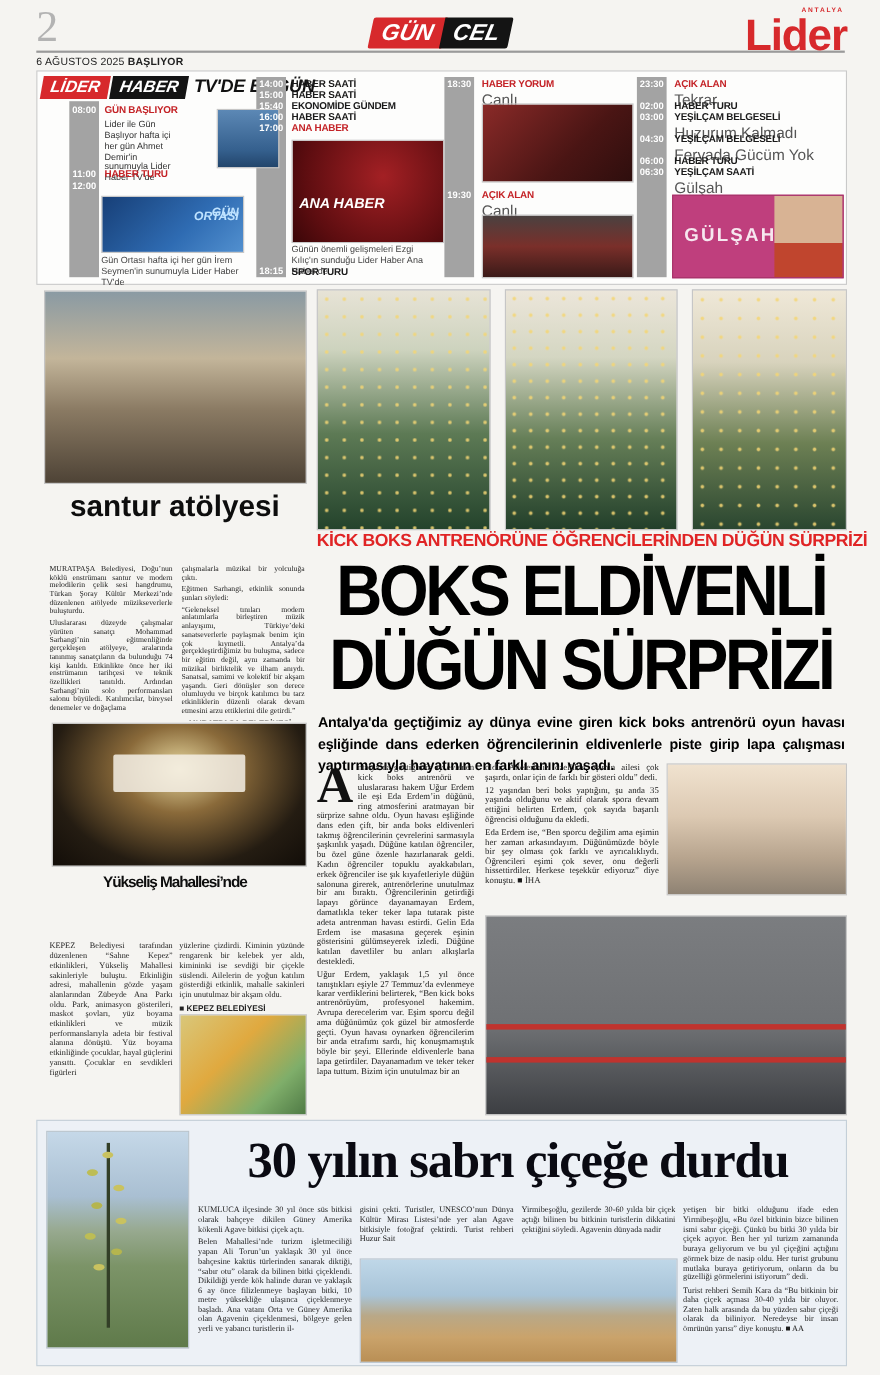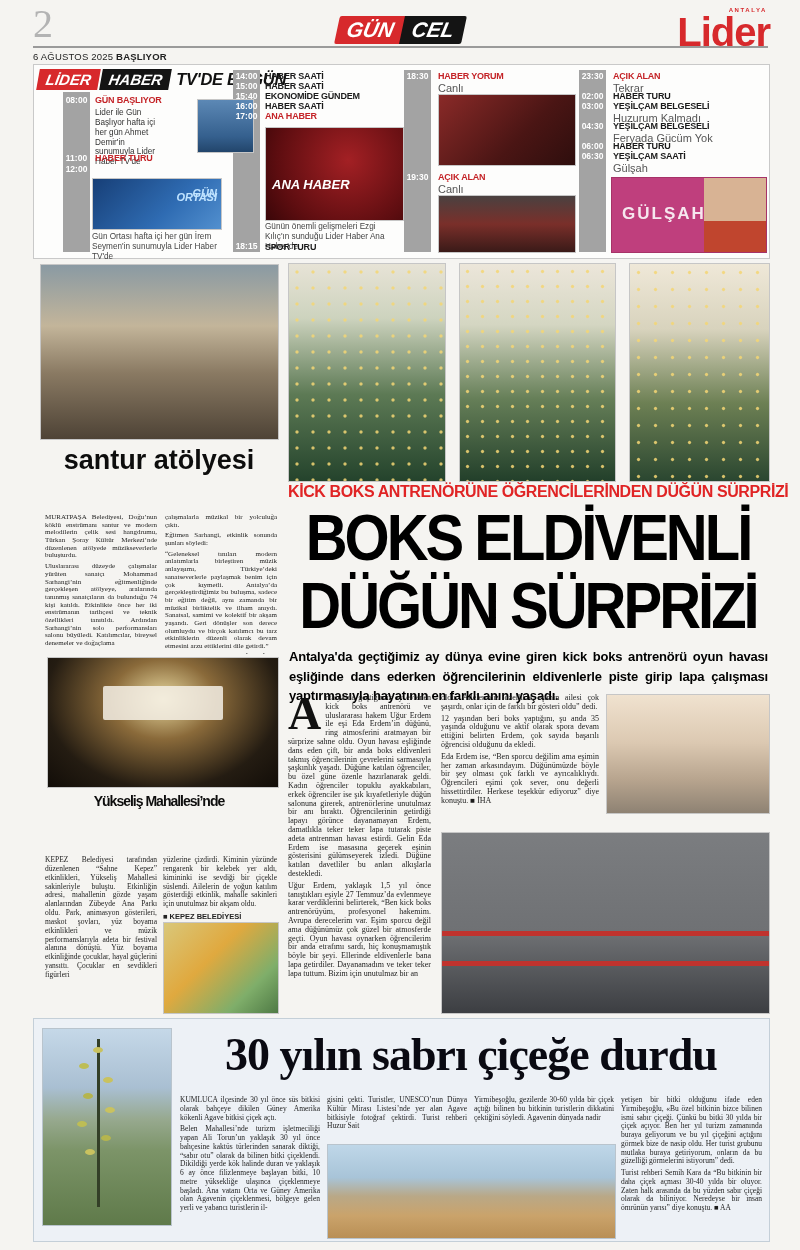--- a/index.html
+++ b/index.html
@@ -22,21 +22,21 @@
   .badge .b-black{background:#141414;border-radius:0 2px 2px 0;margin-left:-2px;}
   .brand{font-weight:bold;font-size:40px;color:#d7292c;letter-spacing:-1px;line-height:1;}
   .brand-sub{font-size:6px;font-weight:bold;color:#d7292c;letter-spacing:1.6px;}
   
   .tvbox{position:absolute;left:33px;top:64px;width:735px;height:193px;background:#fdfdfc;
          border:1px solid #c9c9c9;}
   .tv-strip{position:absolute;background:#a3a3a3;}
   .tv-time{position:absolute;width:27px;text-align:center;font-size:8.5px;font-weight:bold;color:#fff;line-height:1;}
   .tv-t{position:absolute;font-size:9px;font-weight:bold;line-height:1;letter-spacing:-.2px;color:#1a1a1a;white-space:nowrap;}
   .tv-t.red{color:#c42327;}
-  .tv-sub{position:absolute;font-size:11px;color:#555;line-height:1;}
+  .tv-sub{position:absolute;font-size:14px;color:#555;line-height:1;}
   .tv-desc{position:absolute;font-size:8.2px;color:#333;line-height:1.2;}
   .tv-cap{position:absolute;font-size:8.2px;color:#444;line-height:1.2;}
   .tv-head{position:absolute;left:4px;top:4px;display:flex;align-items:center;}
   .tv-head .hb{display:inline-block;transform:skewX(-10deg);font-style:italic;font-weight:bold;
       font-size:15px;color:#fff;padding:3px 8px;line-height:1;}
   .tv-head .hb1{background:#d7292c;}
   .tv-head .hb2{background:#141414;margin-left:2px;}
   .tv-head .hb3{font-style:italic;font-weight:bold;font-size:16.5px;color:#111;margin-left:6px;letter-spacing:-.3px;}
   
   .h-sans{font-weight:bold;color:#0d0d0d;text-align:center;}

